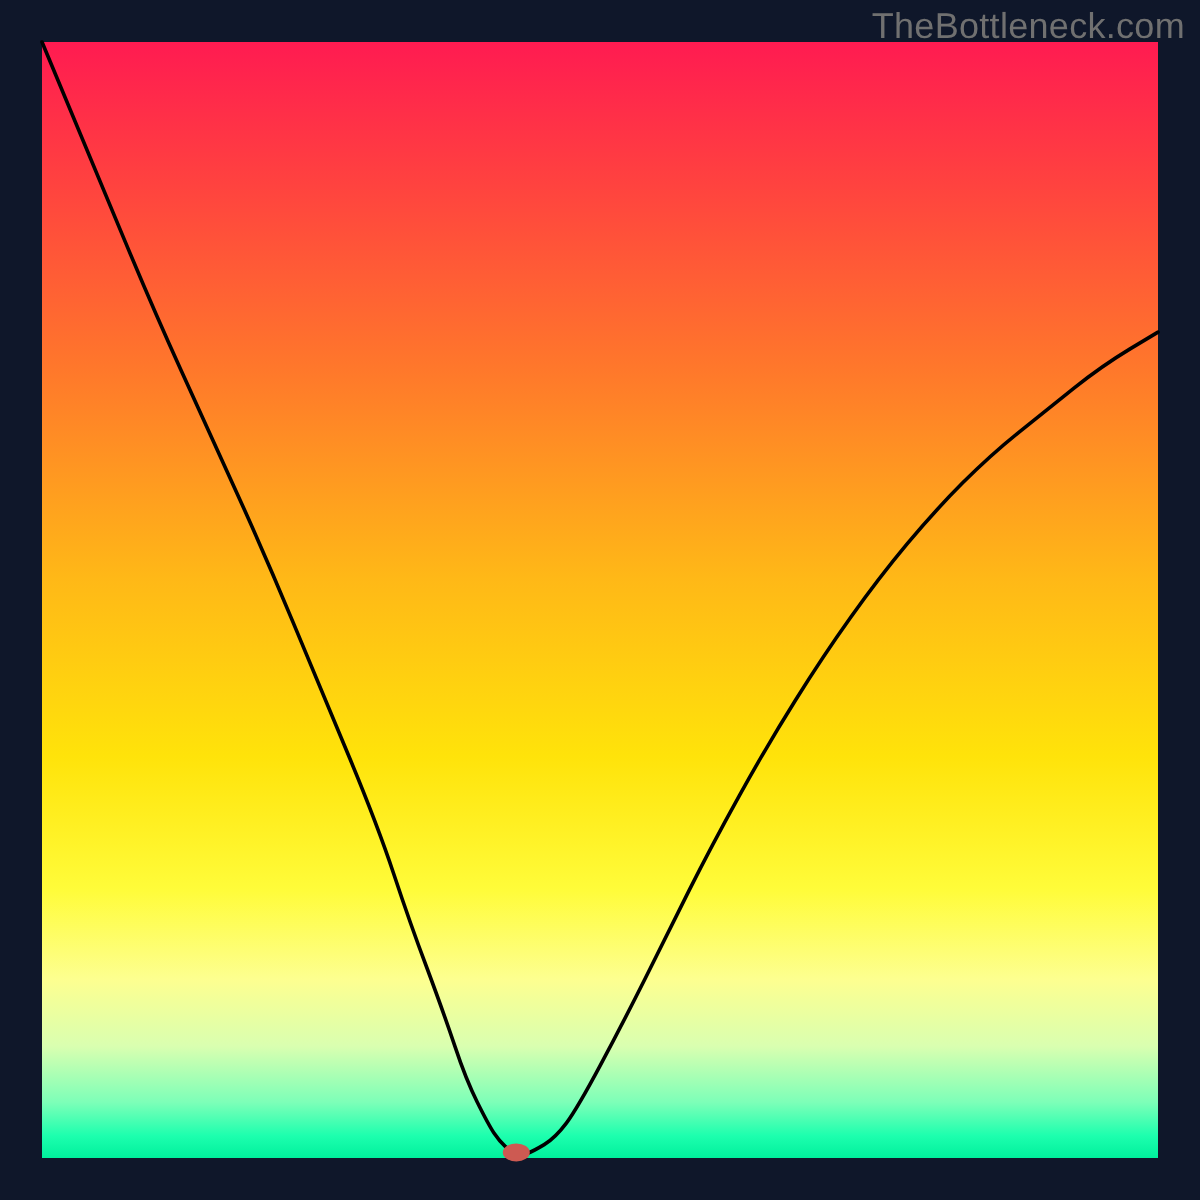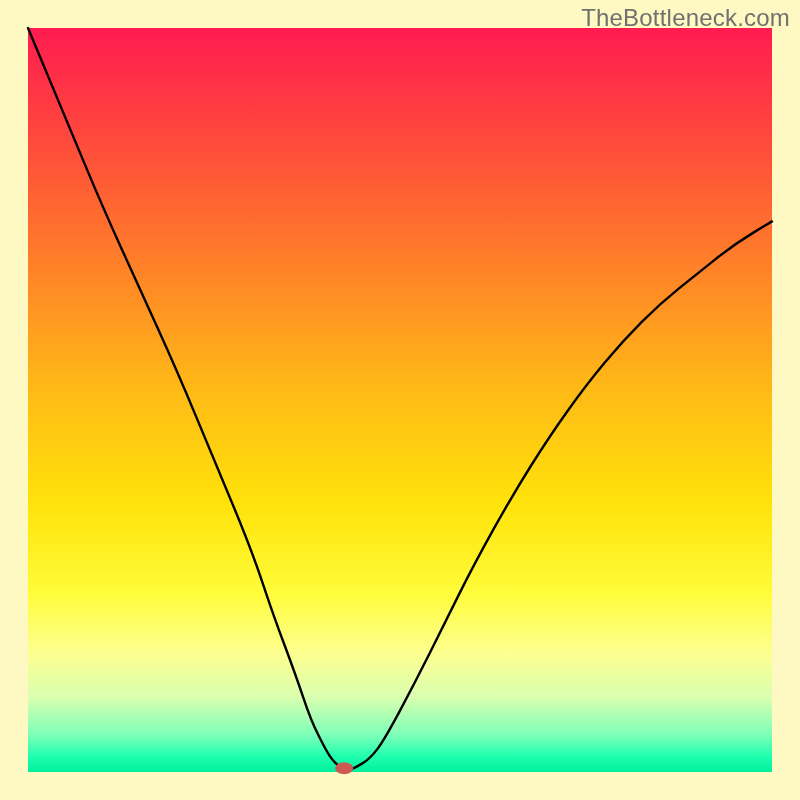--- a/index.html
+++ b/index.html
@@ -8,21 +8,21 @@
     width: 800px;
     height: 800px;
     background: #000;
     font-family: Arial, Helvetica, sans-serif;
     overflow: hidden;
   }
   .frame {
     position: absolute;
     top: 0; left: 0;
     width: 800px; height: 800px;
-    background: #fef9c3;
+    background: #0f172a;
   }
   .plot-area {
     position: absolute;
     top: 28px;
     left: 28px;
     width: 744px;
     height: 744px;
     background: linear-gradient(to bottom,
       #ff1b51 0%,
       #ff4040 12%,

